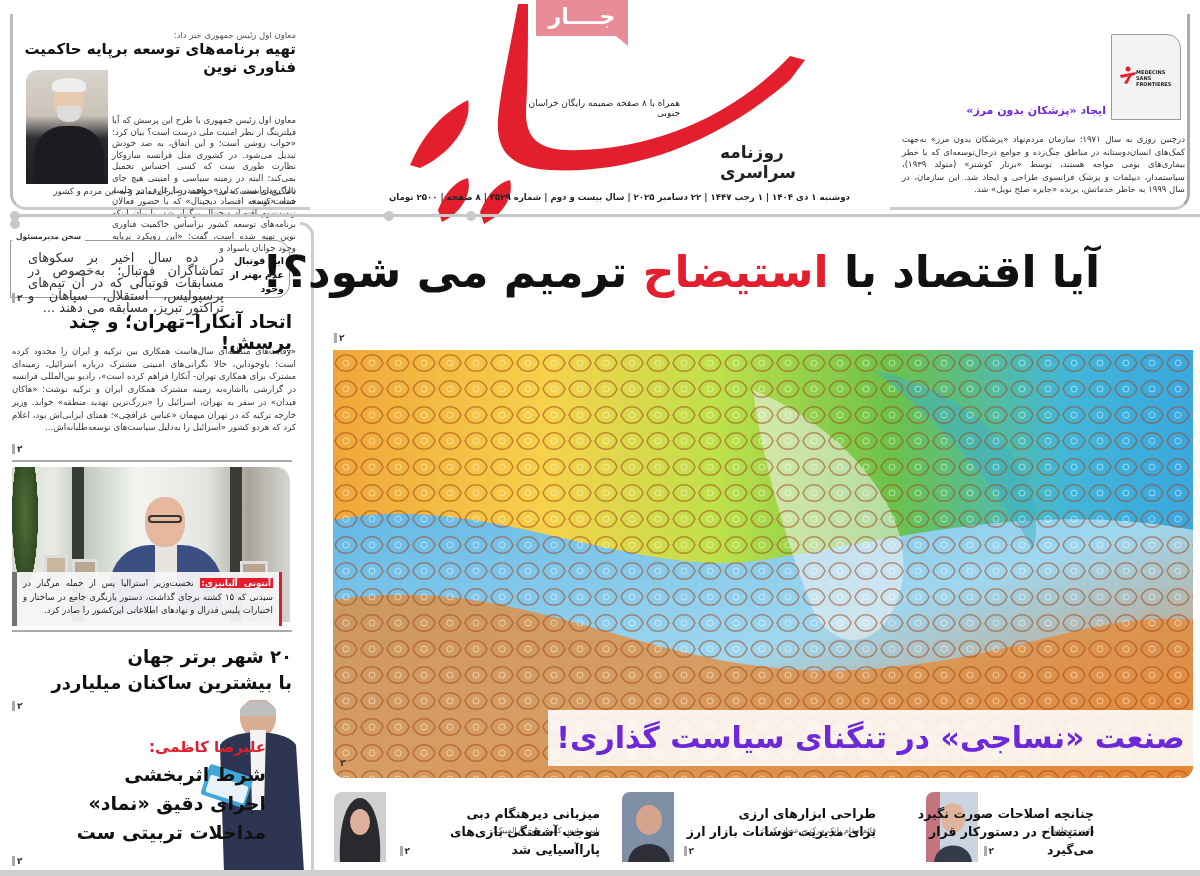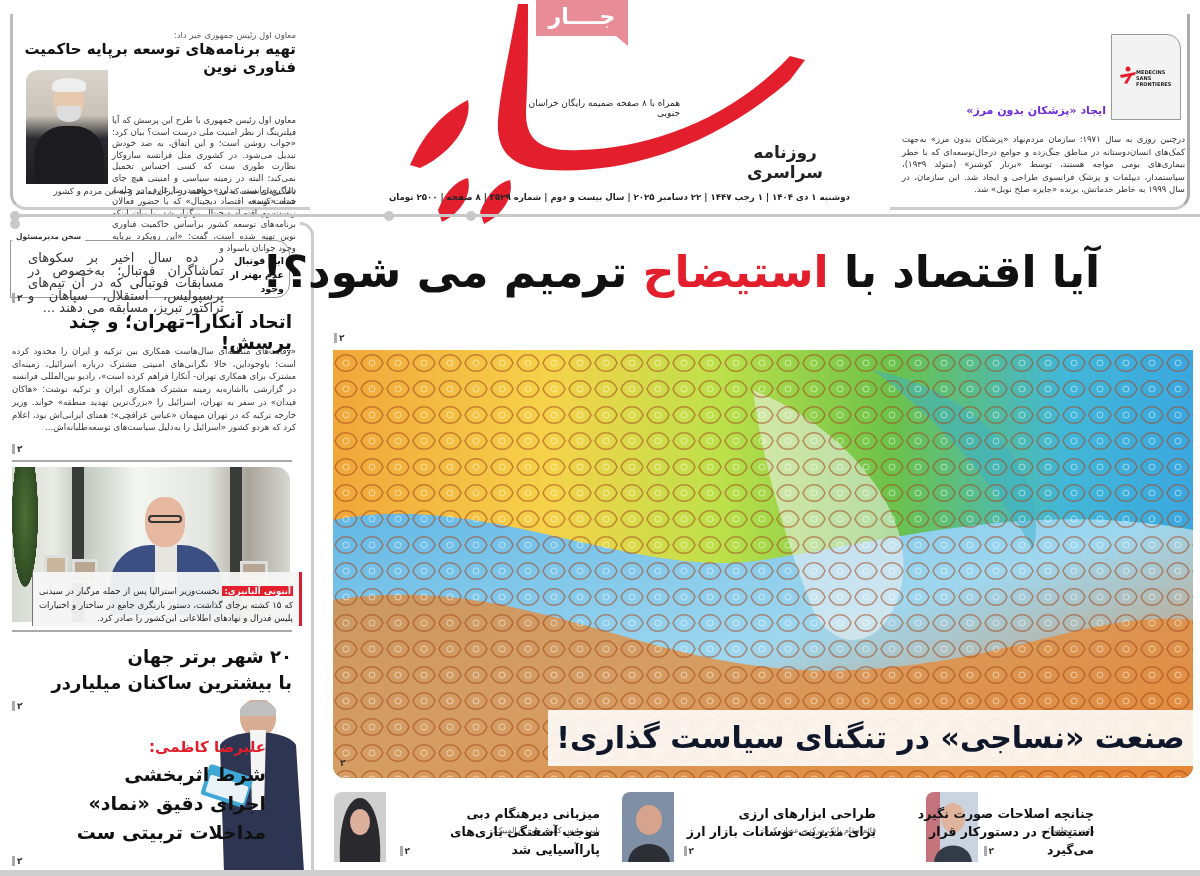--- a/index.html
+++ b/index.html
@@ -18,21 +18,21 @@
   .tl-photo .beard { position:absolute; left:31px; top:36px; width:24px; height:16px; background:#ddd; border-radius:0 0 50% 50%; }
   .tl-photo .suit { position:absolute; left:8px; top:56px; width:70px; height:60px; background:#1b1b20; border-radius:30px 30px 0 0; }
   .tl-body { left: 112px; top: 70px; width: 184px; font-size: 8.6px; line-height: 11.6px; text-align: justify; color: #333; margin-top: 45px; }
   .tl-body-last { left: 40px; top: 186px; width: 256px; font-size: 8.6px; text-align: right; color:#333; }
 
   
   .logo-word { left: 350px; top: 0; width: 480px; height: 230px; }
   .jar-tag { left: 536px; top: 0; width: 92px; height: 36px; background: #e88d98; color: #fff; font-weight: bold; font-size: 22px; text-align: center; line-height: 34px; }
   .jar-tag::after { content:""; position:absolute; right:0; bottom:-10px; border-left:12px solid transparent; border-top:10px solid #e88d98; }
   .supplement { left: 515px; top: 98px; width: 165px; font-size: 9px; font-weight:normal; color:#222; text-align:right; }
-  .paper-type { left: 720px; top: 142px; width: 130px; font-size: 17px; font-weight: bold; color:#222; text-align:center; }
+  .paper-type { left: 720px; top: 142px; width: 130px; font-size: 17px; font-weight: bold; color:#222; text-align:left; }
   .issue-line { left: 480px; top: 192px; width: 370px; font-size: 8.6px; color:#222; font-weight: bold; text-align:right; white-space: nowrap; }
   .rule-top { left: 10px; top: 214px; width: 1190px; height: 3px; background: #c8c8c8; }
   .dot { width: 10px; height: 10px; border-radius: 50%; background:#c8c8c8; }
 
   
   .tr-box { left: 890px; top: 14px; width: 300px; height: 196px; border-right: 3px solid #aaa; border-bottom: 3px solid #ccc; border-radius: 0 0 16px 0; }
   .tr-logo { left: 1111px; top: 34px; width: 70px; height: 86px; border:1px solid #999; border-radius: 0 14px 0 0; background:#f3f3f3; }
   .tr-logo .mark { position:absolute; left:6px; top:30px; width:20px; height:20px; }
   .tr-logo .txt { position:absolute; left:24px; top:34px; font-size:5px; font-weight:bold; color:#222; line-height:6px; direction:ltr; text-align:left; }
   .tr-title { left: 900px; top: 104px; width: 206px; text-align: right; font-size: 11px; font-weight:bold; color:#6d28d9; }
@@ -56,34 +56,34 @@
   .alb-photo .win1 { position:absolute; left:60px; top:0; width:12px; height:155px; background:#3a3c3a; }
   .alb-photo .win2 { position:absolute; left:218px; top:0; width:12px; height:155px; background:#3a3c3a; }
   .alb-photo .plant { position:absolute; left:0; top:0; width:26px; height:120px; background: radial-gradient(ellipse at 50% 40%,#4e6f35 0%,#2f4a23 70%,transparent 71%); }
   .alb-photo .head { position:absolute; left:133px; top:30px; width:40px; height:50px; background:#e6b8a0; border-radius:45%; }
   .alb-photo .glasses { position:absolute; left:136px; top:48px; width:34px; height:8px; border:2px solid #333; border-radius:4px; }
   .alb-photo .suit { position:absolute; left:98px; top:78px; width:112px; height:70px; background:#3b4f83; border-radius:40px 40px 0 0; }
   .alb-photo .shirt { position:absolute; left:143px; top:78px; width:22px; height:70px; background:#e8e4e0; }
   .alb-photo .frame1 { position:absolute; left:32px; top:88px; width:24px; height:28px; background:#c9b79d; border:3px solid #ddd; }
   .alb-photo .frame2 { position:absolute; left:60px; top:92px; width:26px; height:24px; background:#b9a792; border:3px solid #ddd; }
   .alb-photo .frame3 { position:absolute; left:228px; top:94px; width:28px; height:22px; background:#b7a691; border:3px solid #ddd; }
-  .alb-caption { left: 32px; top: 572px; width: 270px; height: 54px; background: rgba(245,245,245,0.95); border-left: 1px solid #737373; border-right: 3px solid #d4202e; padding: 13px 6px; font-size: 8.6px; line-height: 13.5px; text-align: justify; color:#222; }
+  .alb-caption { left: 12px; top: 572px; width: 270px; height: 54px; background: rgba(245,245,245,0.95); border-left: 5px solid #737373; border-right: 3px solid #d4202e; padding: 5px 6px; font-size: 8.6px; line-height: 13.5px; text-align: justify; color:#222; }
   .alb-caption .name { background:#e41f2d; color:#fff; padding: 0 2px; font-weight: bold; }
 
   .h-cities { left: 12px; top: 644px; width: 280px; text-align: right; font-size: 18px; line-height: 26px; font-weight:bold; color:#111; }
 
   .kaz-photo { left: 200px; top: 700px; width: 110px; height: 172px; }
   .kaz-kicker { left: 80px; top: 738px; width: 186px; text-align: right; font-size: 15px; font-weight:bold; color:#e01e2c; }
   .kaz-title { left: 8px; top: 760px; width: 258px; text-align: right; font-size: 19px; line-height: 29px; font-weight:bold; color:#111; }
 
   
   .main-headline { left: 340px; top: 246px; width: 760px; text-align: center; font-size: 44px; font-weight: bold; color:#111; letter-spacing: -1px; white-space: nowrap; }
   .main-headline .red { color: #e41f2d; }
   .hero { left: 333px; top: 350px; width: 860px; height: 428px; border-radius: 0 0 12px 12px; overflow: hidden; }
-  .hero-caption { left: 548px; top: 710px; width: 645px; height: 56px; background: rgba(255,255,255,0.88); text-align: center; font-size: 30px; font-weight: bold; color:#0f172a; line-height: 56px; letter-spacing: -0.5px; white-space: nowrap; }
+  .hero-caption { left: 548px; top: 710px; width: 645px; height: 56px; background: rgba(255,255,255,0.88); text-align: center; font-size: 30px; font-weight: bold; color:#6d28d9; line-height: 56px; letter-spacing: -0.5px; white-space: nowrap; }
 
   
   .bottom-rule { left: 0; top: 870px; width: 1200px; height: 6px; background:#cfcfcf; }
   .bstory { top: 790px; height: 76px; }
   .bstory .photo { position:absolute; top: 2px; width: 52px; height: 70px; border-radius: 8px 0 0 0; overflow:hidden; }
   .bstory .kicker { position:absolute; top: 2px; font-size: 8px; color:#555; text-align:right;margin-top:34px; }
   .bstory .title { position:absolute; top: 15px; font-size: 12.5px; line-height: 18px; font-weight:bold; color:#111; text-align:right; }
   .bstory .pref { position:absolute; top: 56px; }
 </style>
 </head>

